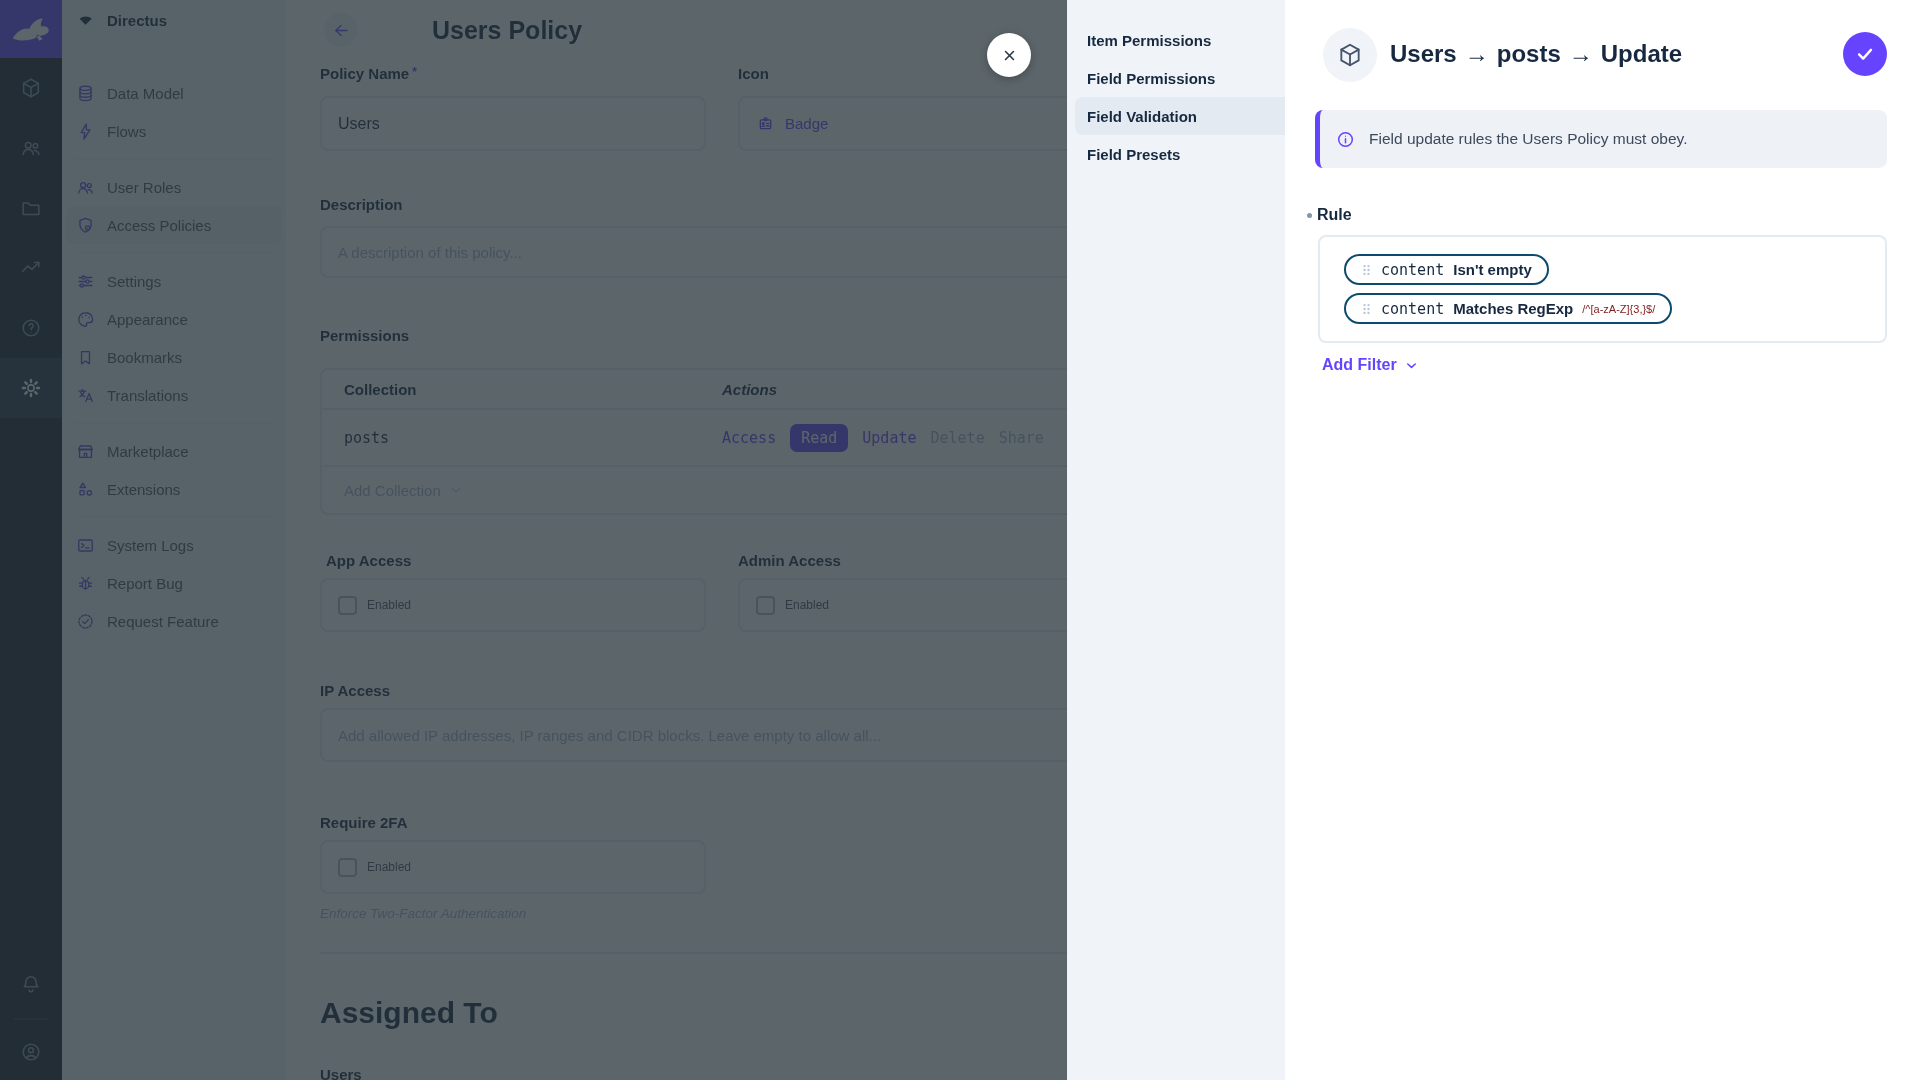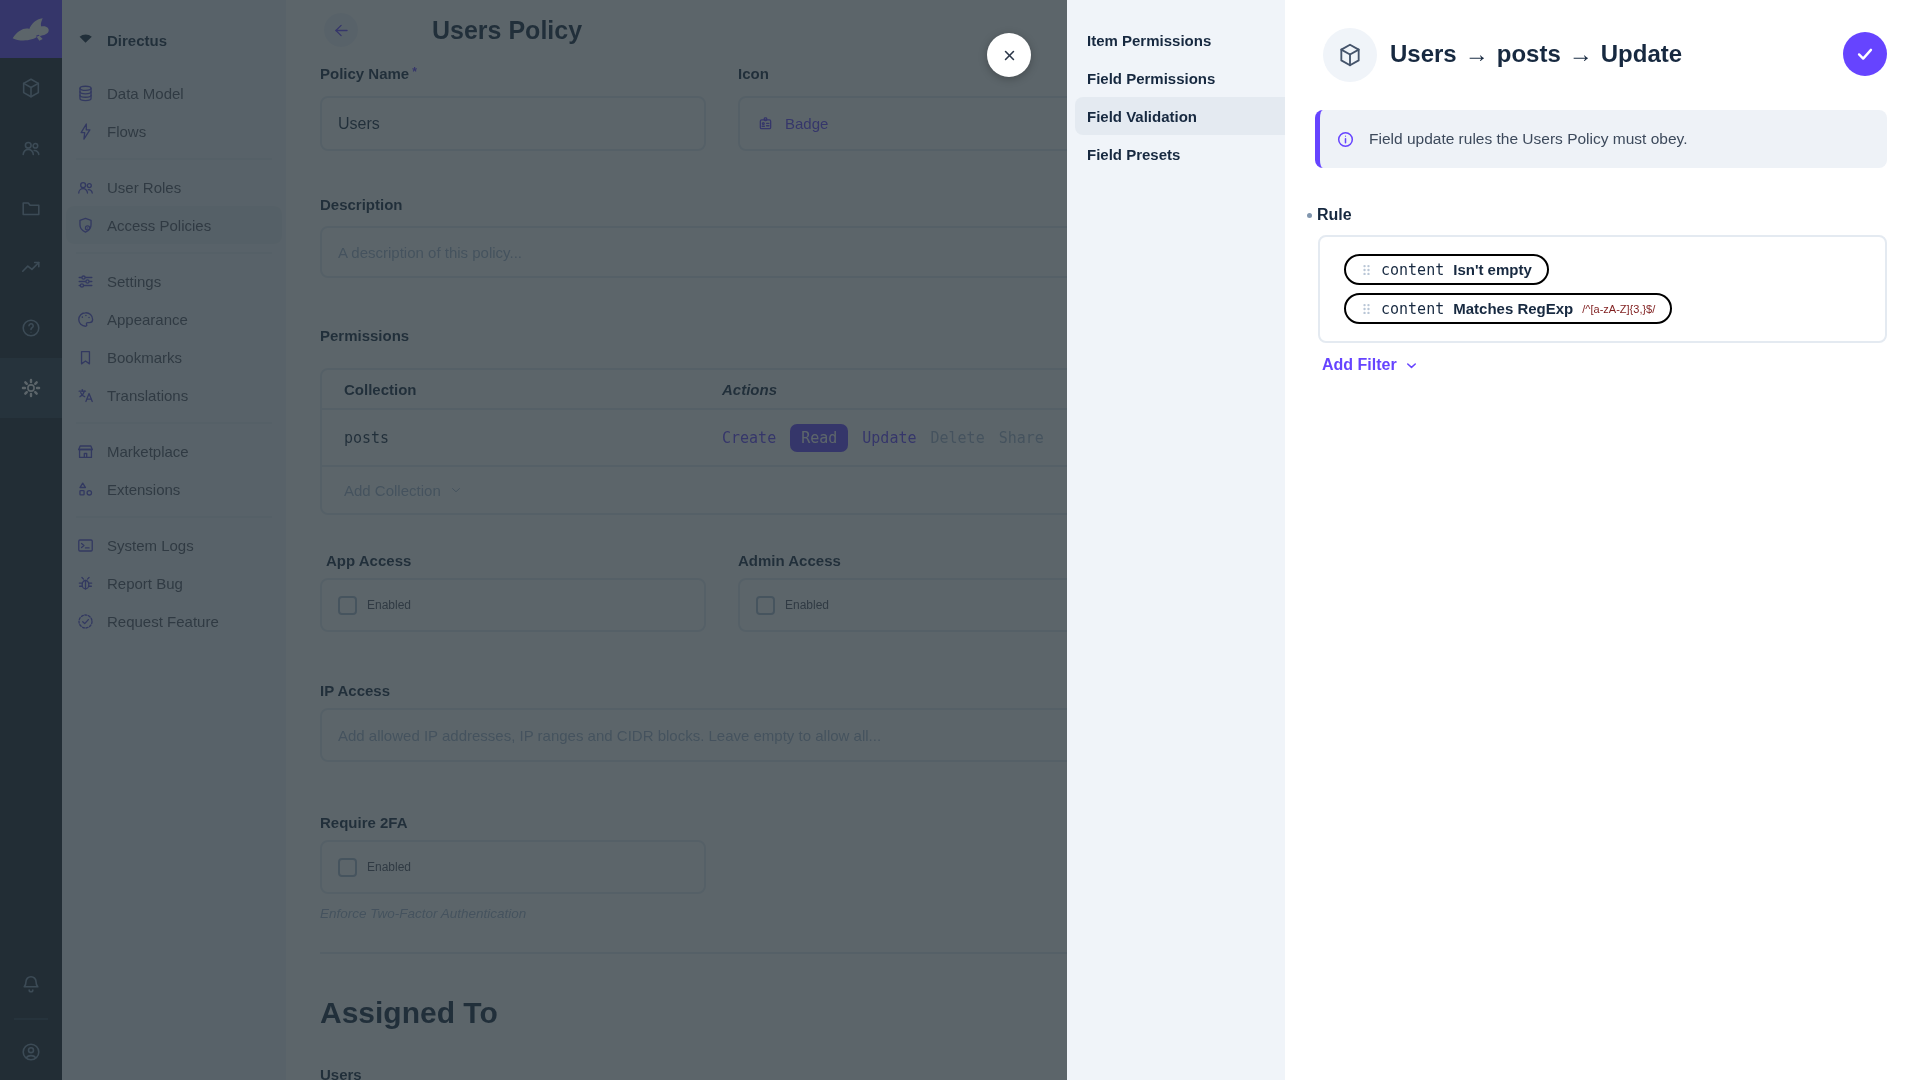--- a/index.html
+++ b/index.html
@@ -13,21 +13,21 @@
   .logo-block { width:62px; height:58px; background:#6644ff; display:flex; align-items:center; justify-content:center; }
   .mod-item { width:62px; height:60px; display:flex; align-items:center; justify-content:center; color:#8196ae; }
   .mod-item.active { background:#2a3a49; color:#ffffff; }
   .mod-spacer { flex:1; }
   .mod-divider { height:2px; background:#2a3a49; margin:4px 14px; }
   .ic { width:22px; height:22px; stroke:currentColor; fill:none; stroke-width:1.7; stroke-linecap:round; stroke-linejoin:round; }
   .ic-sm { width:19px; height:19px; stroke:currentColor; fill:none; stroke-width:1.7; stroke-linecap:round; stroke-linejoin:round; }
 
   
   .nav { position:absolute; left:62px; top:0; width:224px; height:1080px; background:#f0f4f9; }
-  .nav-header { height:54px; display:flex; align-items:flex-end; gap:12px; padding:5px 14px; }
+  .nav-header { height:54px; display:flex; align-items:flex-start; gap:12px; padding:12px 14px; }
   .nav-header .proj-name { font-size:15px; font-weight:700; color:#172940; }
   .nav-list { padding-top:20px; }
   .nav-item { height:38px; margin:0 4px; display:flex; align-items:center; gap:12px; padding:0 10px; border-radius:8px; }
   .nav-item.active { background:#e4eaf1; }
   .nav-item .nv-ic { color:#5a50d8; flex:0 0 auto; display:flex; }
   .nav-item .nv-label { font-size:15px; font-weight:500; color:#4f5464; white-space:nowrap; }
   .nav-divider { height:2px; background:#e4eaf1; margin:8px 14px; }
 
   
   .content { position:absolute; left:286px; top:0; width:1634px; height:1080px; background:#fff; }
@@ -89,21 +89,21 @@
   .banner .info-ic { color:#6644ff; display:flex; }
   .banner .banner-text { font-size:15.5px; color:#3d4a5c; }
 
   .rule-label-row { position:absolute; left:22px; top:206px; display:flex; align-items:center; gap:5px; }
   .rule-dot { width:5px; height:5px; border-radius:50%; background:#8196ae; }
   .rule-label { font-size:16px; font-weight:700; color:#172940; }
 
   .rule-box { position:absolute; left:33px; top:235px; width:569px; height:108px; border:2px solid #e4eaf1;
     border-radius:8px; padding:17px 0 0 24px; display:flex; flex-direction:column; gap:8px; align-items:flex-start; }
   .pill { display:inline-flex; align-items:center; gap:9px; height:31px; padding:0 15px;
-    border:2px solid #000000; border-radius:16px; background:#fff; white-space:nowrap; }
+    border:2px solid #0c4a6e; border-radius:16px; background:#fff; white-space:nowrap; }
   .pill .mono { font-family:"DejaVu Sans Mono", monospace; font-size:15px; color:#172940; }
   .pill .op { font-size:15px; font-weight:700; color:#172940; }
   .pill .mono-val { font-family:Liberation Sans, sans-serif; font-size:11px; color:#7f1d1d; }
   .drag { display:flex; color:#b9c6d6; }
 
   .add-filter { position:absolute; left:37px; top:356px; display:flex; align-items:center; gap:7px;
     color:#6644ff; font-size:16px; font-weight:700; }
 </style>
 </head>
 <body>
@@ -381,21 +381,21 @@
 
     <div class="field-label" style="left:34px; top:327px;">Permissions</div>
     <div class="perm-table" style="left:34px; top:368px; width:804px;">
       <div class="perm-head">
         <div class="perm-col-coll">Collection</div>
         <div class="perm-col-act">Actions</div>
       </div>
       <div class="perm-row">
         <div class="coll-name">posts</div>
         <div class="actions">
-          <span class="act-on">Create</span>
+          <span class="act-on">Access</span>
           <span class="act-active">Read</span>
           <span class="act-on">Update</span>
           <span class="act-off">Delete</span>
           <span class="act-off">Share</span>
         </div>
       </div>
       <div class="perm-add">
         <span>Add Collection</span>
         <svg class="ic-sm" viewBox="0 0 24 24" style="width:14px;height:14px">
             <path d="M6 9.5 12 15l6-5.5"></path>

